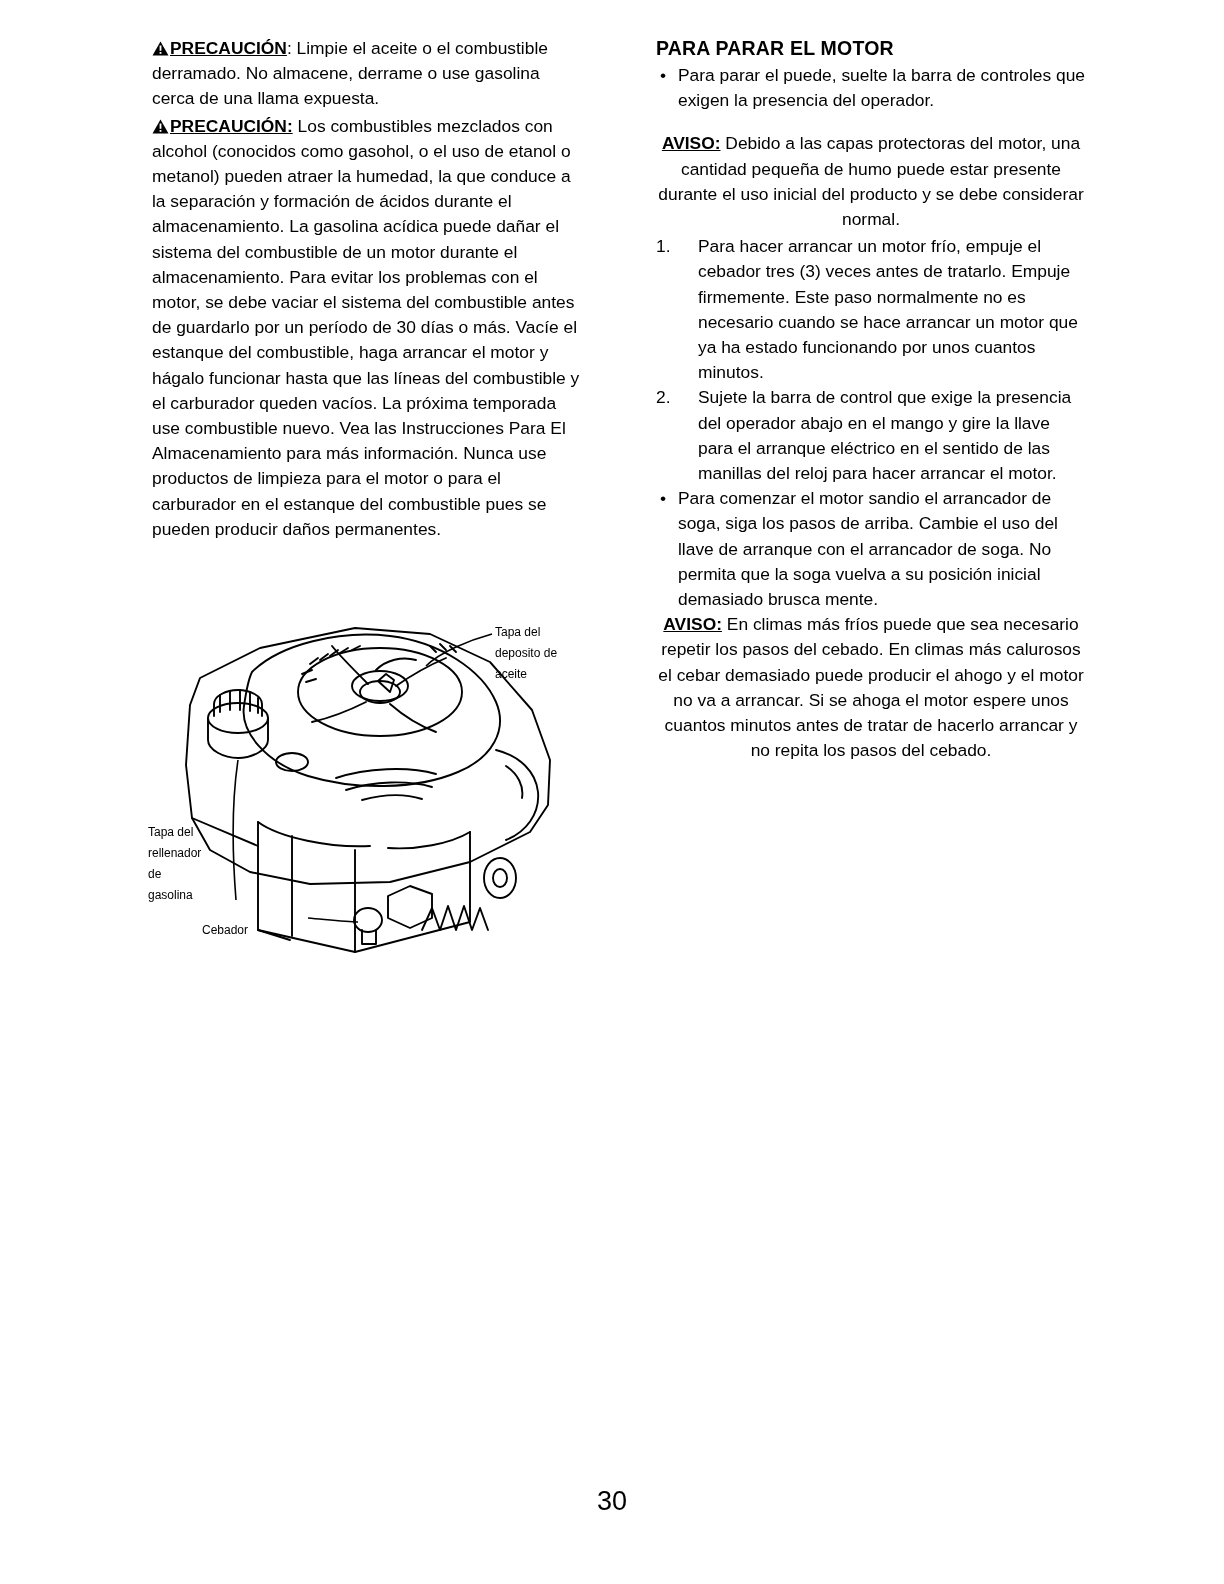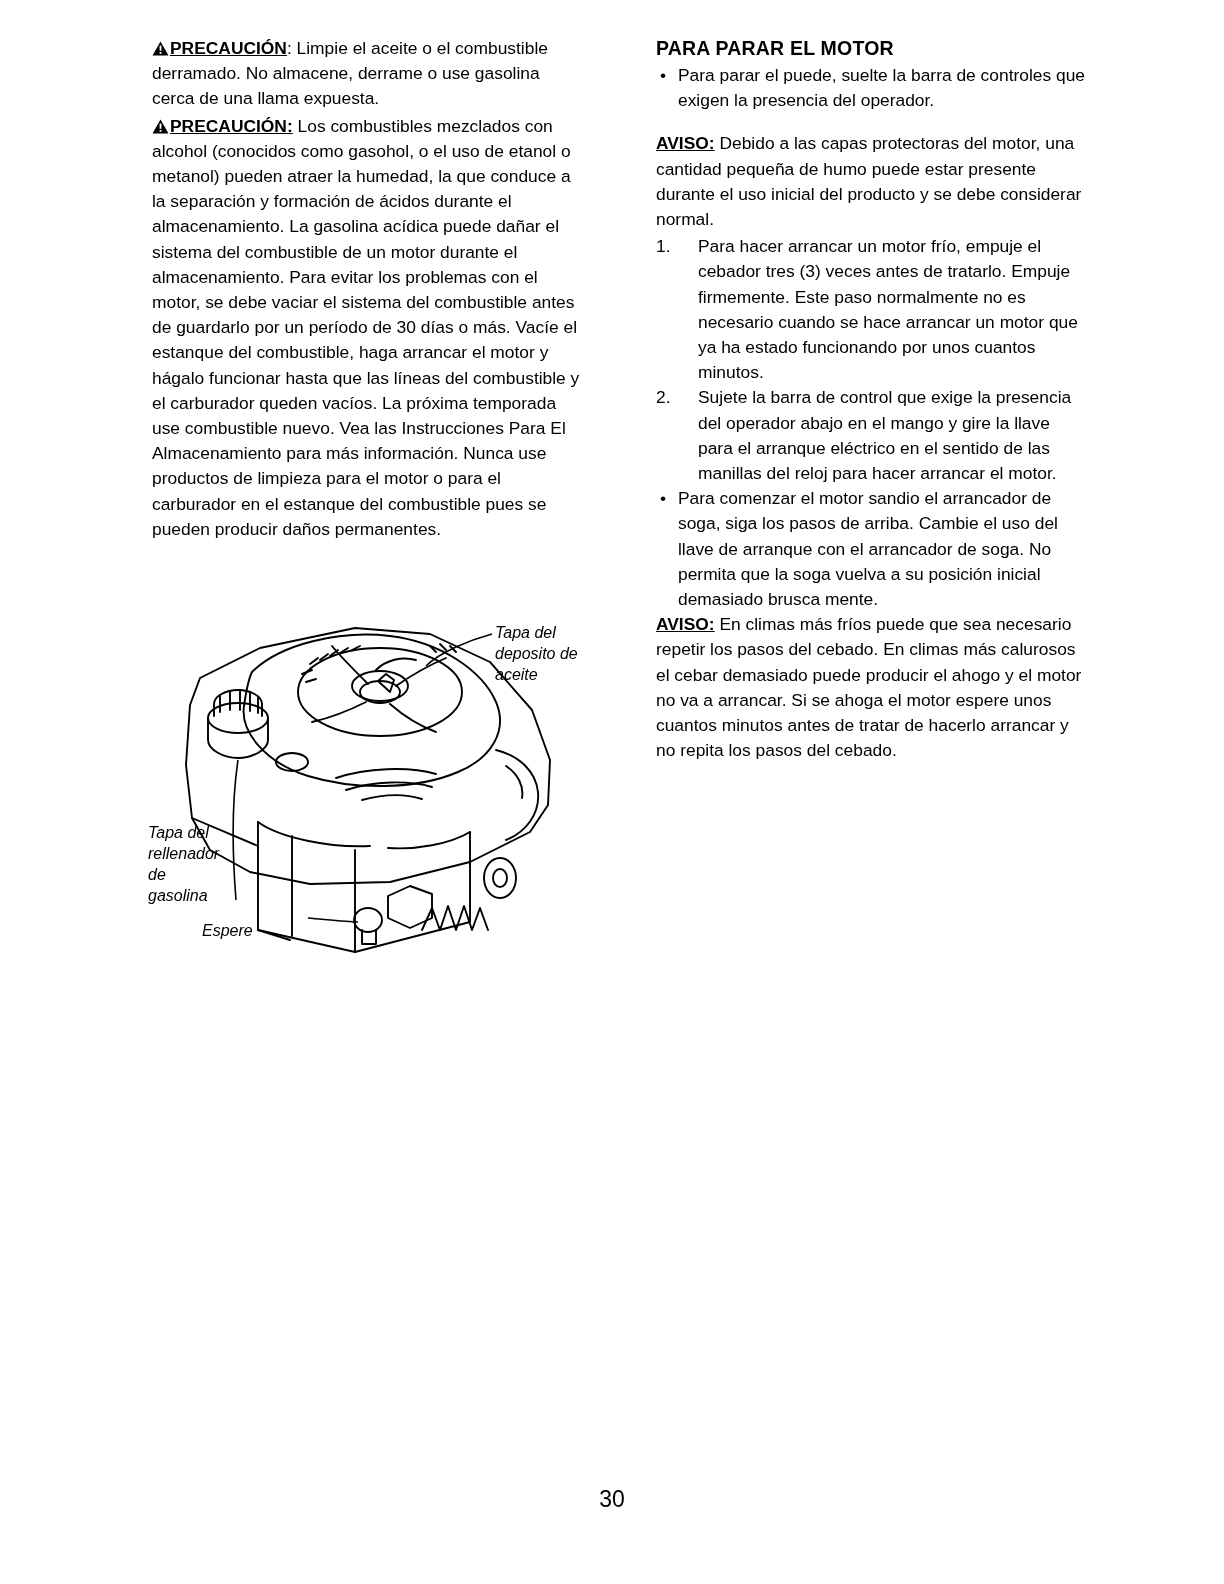--- a/index.html
+++ b/index.html
@@ -31,21 +31,21 @@
     position: absolute;
     left: 624px;
     top: 36px;
     width: 430px;
     margin-left: 32px;
   }
   p {
     margin: 0 0 2px 0;
     font-size: 17.4px;
     line-height: 25.2px;
-    text-align: left;
+    text-align: center;
   }
   .warn-line {
     margin: 0 0 2px 0;
     font-size: 17.4px;
     line-height: 25.2px;
   }
   .warn-tri {
     display: inline-block;
     width: 17px;
     height: 15px;
@@ -94,36 +94,35 @@
   
   .figure {
     position: absolute;
     left: 140px;
     top: 600px;
     width: 470px;
     height: 360px;
   }
   .fig-label {
     position: absolute;
-    font-size: 16px;
+    font-size: 12px;
     line-height: 21px;
     white-space: pre-line;
-    font-style: italic;
   }
   .lbl-tapa-dep { left: 355px; top: 22px; text-align: left; }
   .lbl-tapa-rell { left: 8px; top: 222px; text-align: left; }
   .lbl-cebador { left: 62px; top: 320px; text-align: left; }
 
   .page-number {
     position: absolute;
     left: 0;
     top: 1486px;
     width: 1224px;
     text-align: center;
-    font-size: 23px;
+    font-size: 27px;
   }
 </style>
 </head>
 <body>
 
 <div class="page">
 
   <div class="col-left">
 
     <div class="warn-line">
@@ -246,18 +245,18 @@
       </g>
     </svg>
 
     <div class="fig-label lbl-tapa-dep">Tapa del
 deposito de
 aceite</div>
     <div class="fig-label lbl-tapa-rell">Tapa del
 rellenador
 de
 gasolina</div>
-    <div class="fig-label lbl-cebador">Espere</div>
+    <div class="fig-label lbl-cebador">Cebador</div>
   </div>
 
   <div class="page-number">30</div>
 
 </div>
 
 </body></html>

